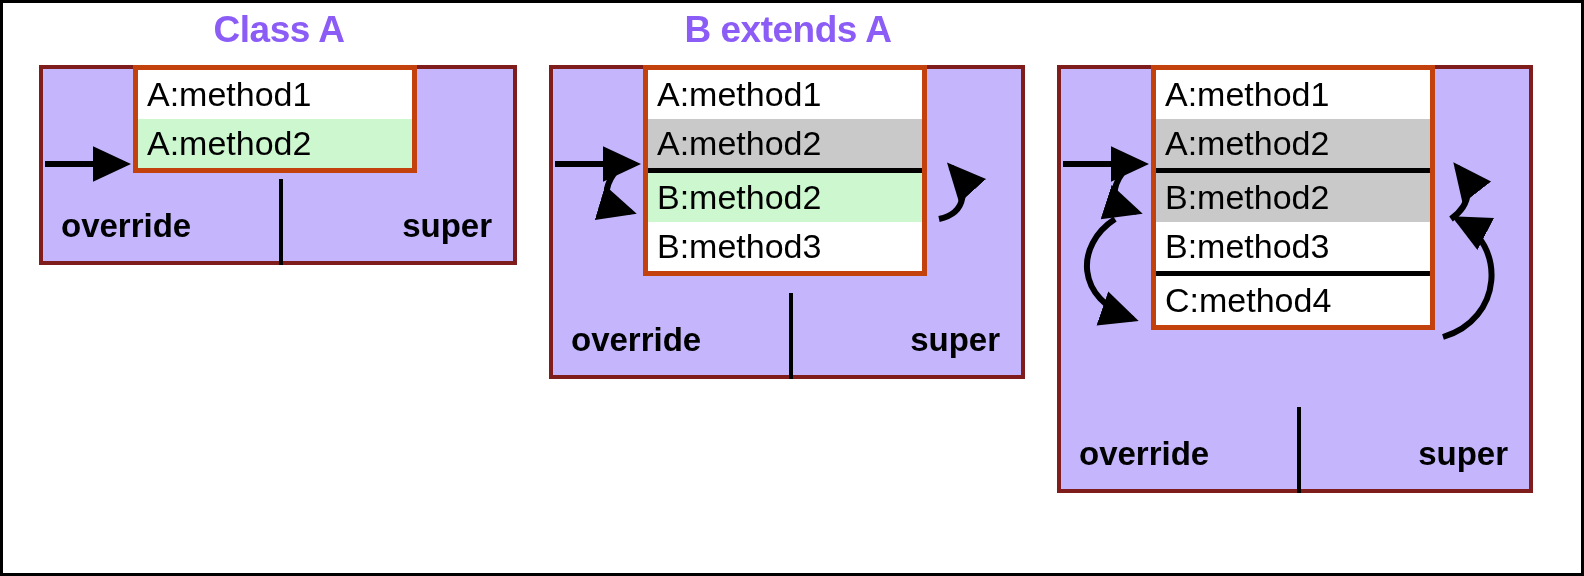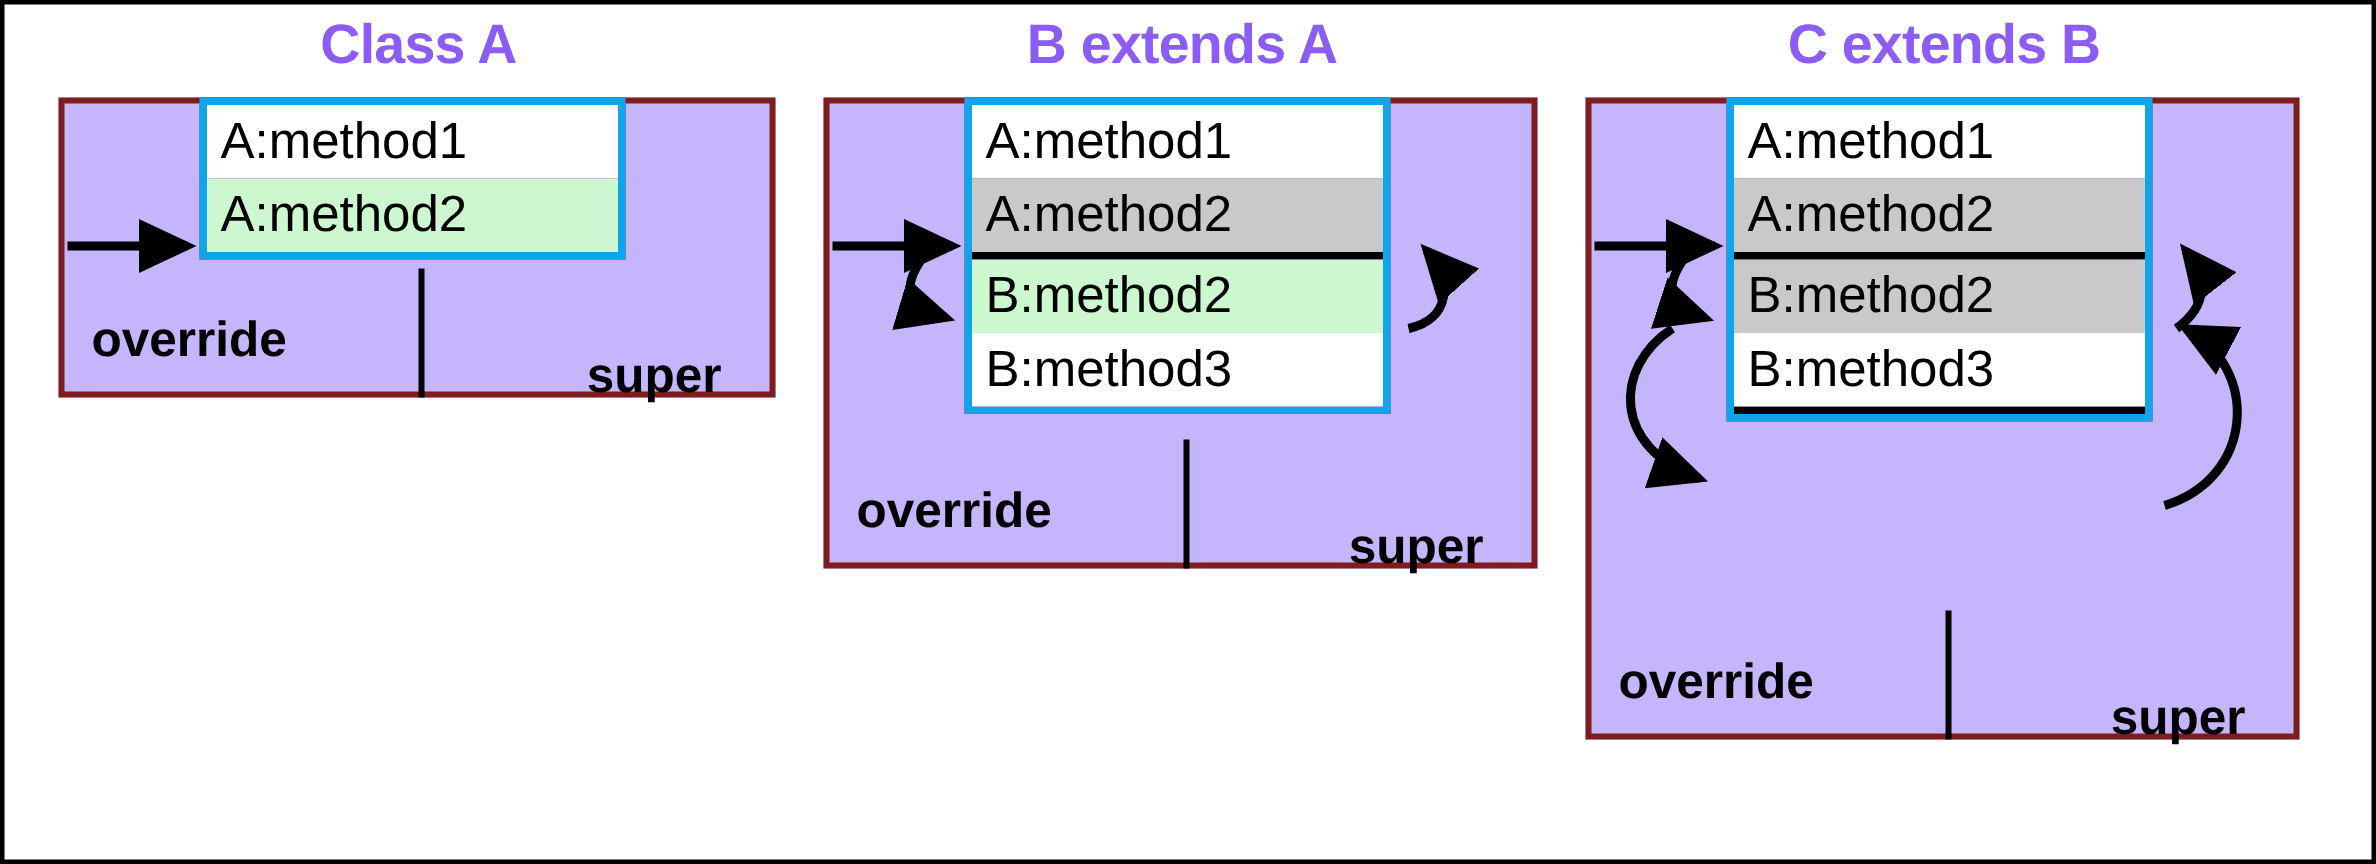--- a/index.html
+++ b/index.html
@@ -54,27 +54,27 @@
   }
   .frame-label {
     position: absolute;
     font-size: 33px;
     font-weight: bold;
     color: #000000;
     line-height: 1;
     white-space: nowrap;
   }
   .label-override { left: 18px; }
-  .label-super { right: 32px; margin-top: 24px; }
+  .label-super { right: 21px; }
 
   
   .methods {
     position: absolute;
-    background: #a21caf;
-    border: 5px solid #0ea5e9;
+    background: #c2410c;
+    border: 5px solid #c2410c;
     box-sizing: border-box;
     z-index: 4;
   }
   .group {
     border-bottom: 5px solid #000000;
   }
   .group:last-child { border-bottom: none; }
 
   .method {
     font-size: 34px;
@@ -172,38 +172,38 @@
       </g>
 
       <g>
         <path d="M390,212 C418,206 420,180 402,160" stroke="#000000" stroke-width="6" fill="none" marker-end="url(#ah2)"></path>
       </g>
     </svg>
   </div>
 
   <div class="panel" style="left:1054px; top:4px; width:478px; height:486px;">
 
-    <div class="panel-title" style="width:478px;">C extends B</div>
 
     <div class="frame" style="left:0px; top:58px; width:476px; height:428px;">
       <div class="frame-divider" style="left:236px; top:338px; height:86px;"></div>
       <div class="frame-label label-override" style="top:368px;">override</div>
       <div class="frame-label label-super" style="top:368px;">super</div>
     </div>
 
     <div class="methods" style="left:94px; top:58px; width:284px;">
       <div class="group">
         <div class="method">A:method1</div>
         <div class="method gray">A:method2</div>
       </div>
       <div class="group">
         <div class="method gray">B:method2</div>
         <div class="method">B:method3</div>
       </div>
       <div class="group">
+        <div class="method">C:method4</div>
       </div>
     </div>
 
     <svg class="arrows" width="478" height="486" viewBox="0 0 478 486">
       <defs>
         <marker id="ah3" markerWidth="7" markerHeight="7" refX="5.4" refY="3" orient="auto" markerUnits="strokeWidth">
           <path d="M0,0 L6.4,3 L0,6 z" fill="#000000"></path>
         </marker>
       </defs>
 

